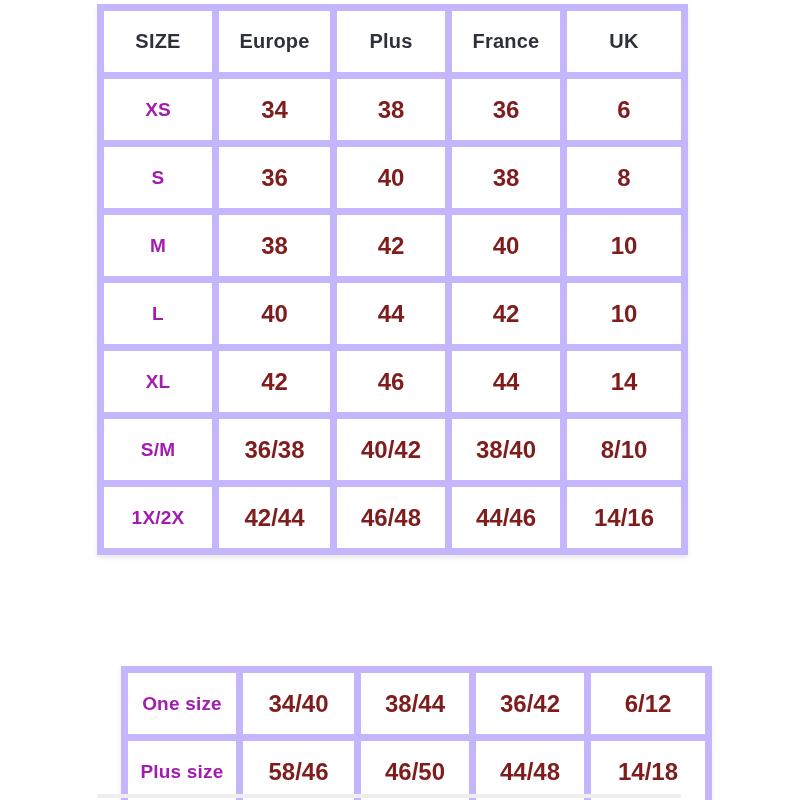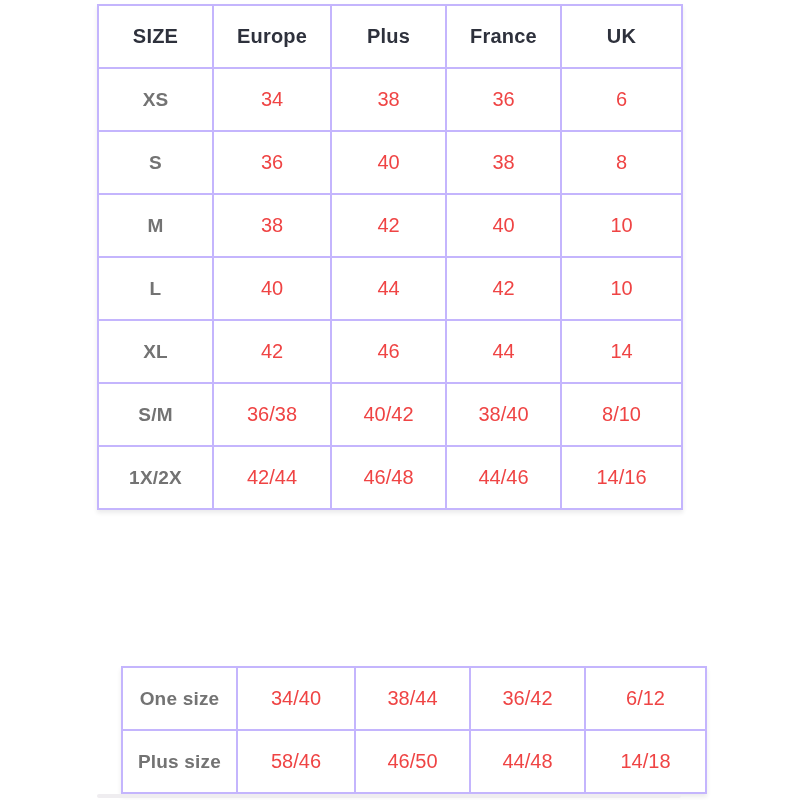--- a/index.html
+++ b/index.html
@@ -21,43 +21,43 @@
     width: 584px;
     border-collapse: collapse;
     table-layout: fixed;
     background: #ffffff;
     box-shadow: 0 3px 4px rgba(60, 55, 70, 0.10);
   }
   #main-table { top: 4px; }
   #special-table { top: 666px; margin-left: 24px; }
   table.size-chart th,
   table.size-chart td {
-    border: 2px solid #c4b5fd;
+    border: 7px solid #c4b5fd;
     height: 61px;
     text-align: center;
     vertical-align: middle;
     padding: 0;
     white-space: nowrap;
   }
   table.size-chart thead th {
     font-size: 20px;
     font-weight: 700;
     color: #2e313c;
     letter-spacing: 0.2px;
   }
   table.size-chart tbody th {
     font-size: 19px;
     font-weight: 700;
-    color: #737373;
+    color: #a21caf;
     letter-spacing: 0.2px;
   }
   table.size-chart tbody td {
-    font-size: 20px;
-    font-weight: 400;
-    color: #ef4444;
+    font-size: 24px;
+    font-weight: 700;
+    color: #7f1d1d;
   }
   .bottom-shadow-strip {
     position: absolute;
     left: 97px;
     top: 794px;
     width: 584px;
     height: 4px;
     background: #efedf0;
     border-radius: 2px;
   }

